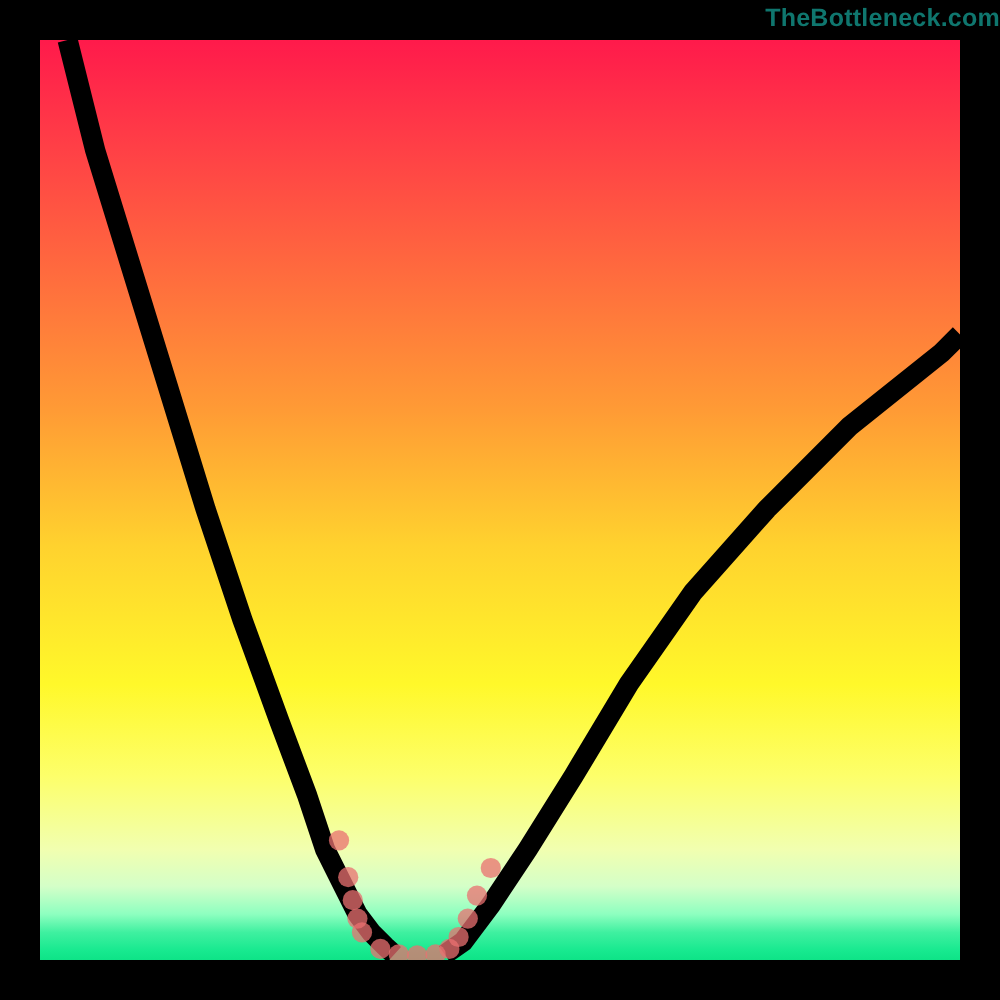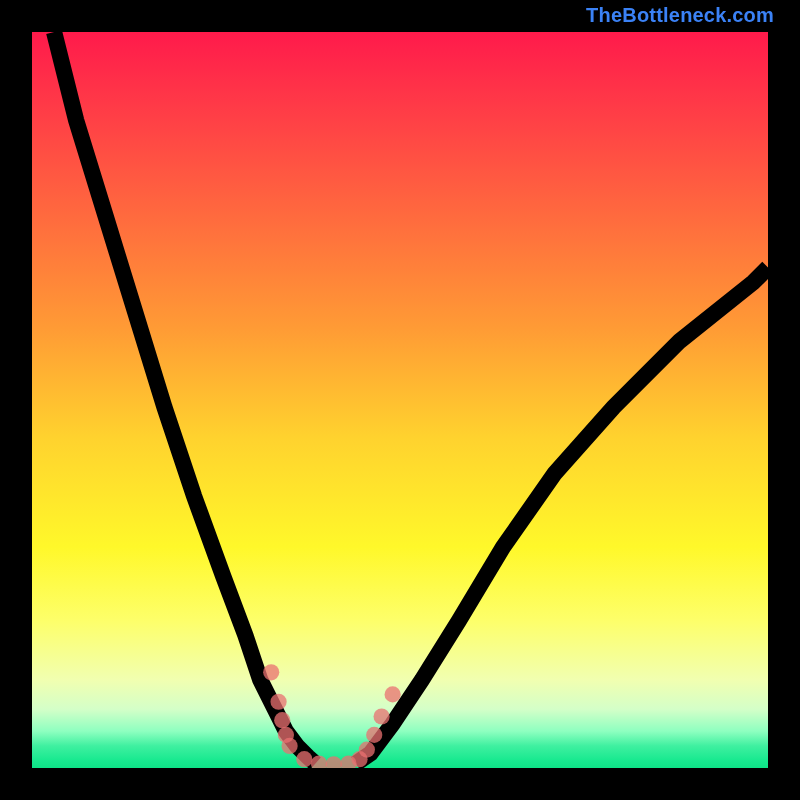--- a/index.html
+++ b/index.html
@@ -46,25 +46,25 @@
   }
   svg.curve {
     position: absolute;
     inset: 0;
     width: 100%;
     height: 100%;
   }
   .watermark {
     position: absolute;
     top: 4px;
-    right: 26px;
+    right: 0;
     font-family: Arial, Helvetica, sans-serif;
     font-size: 20px;
     font-weight: 600;
-    color: #3b82f6;
+    color: #0f766e;
     letter-spacing: 0.2px;
   }
   .dot {
     fill: #e97070;
     fill-opacity: 0.75;
   }
   .line {
     fill: none;
     stroke: #000;
     stroke-width: 2.2;

